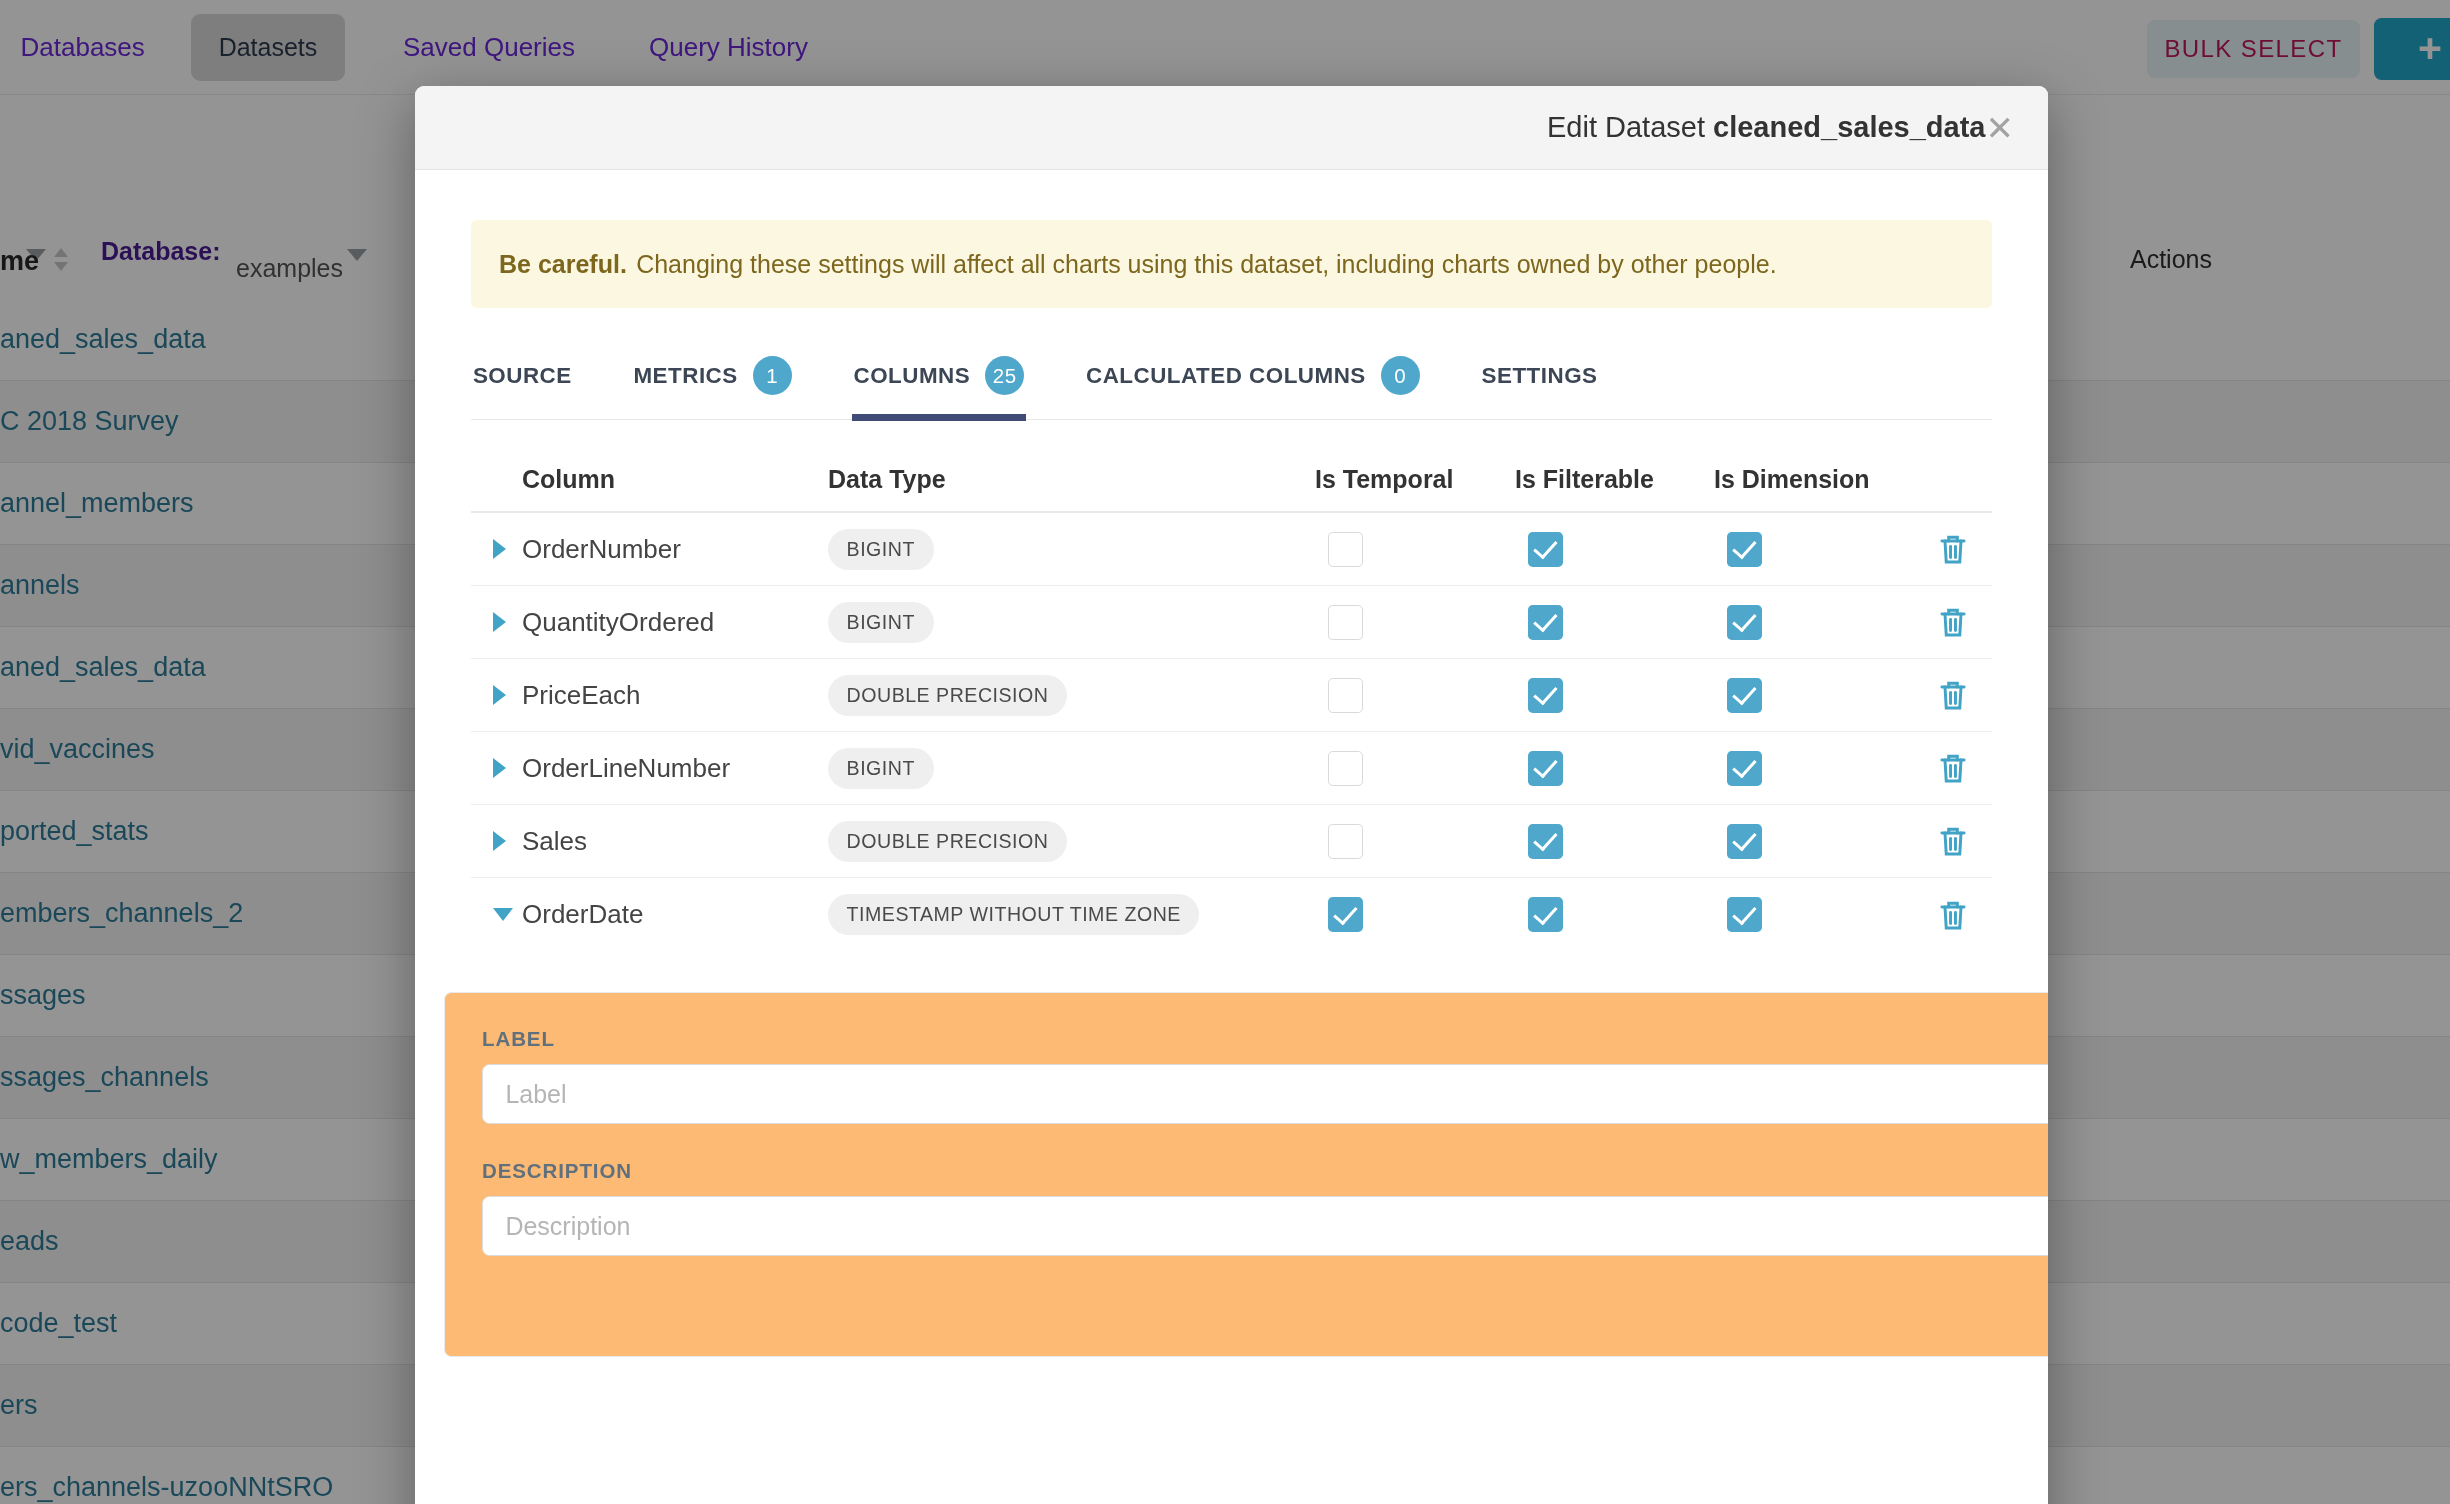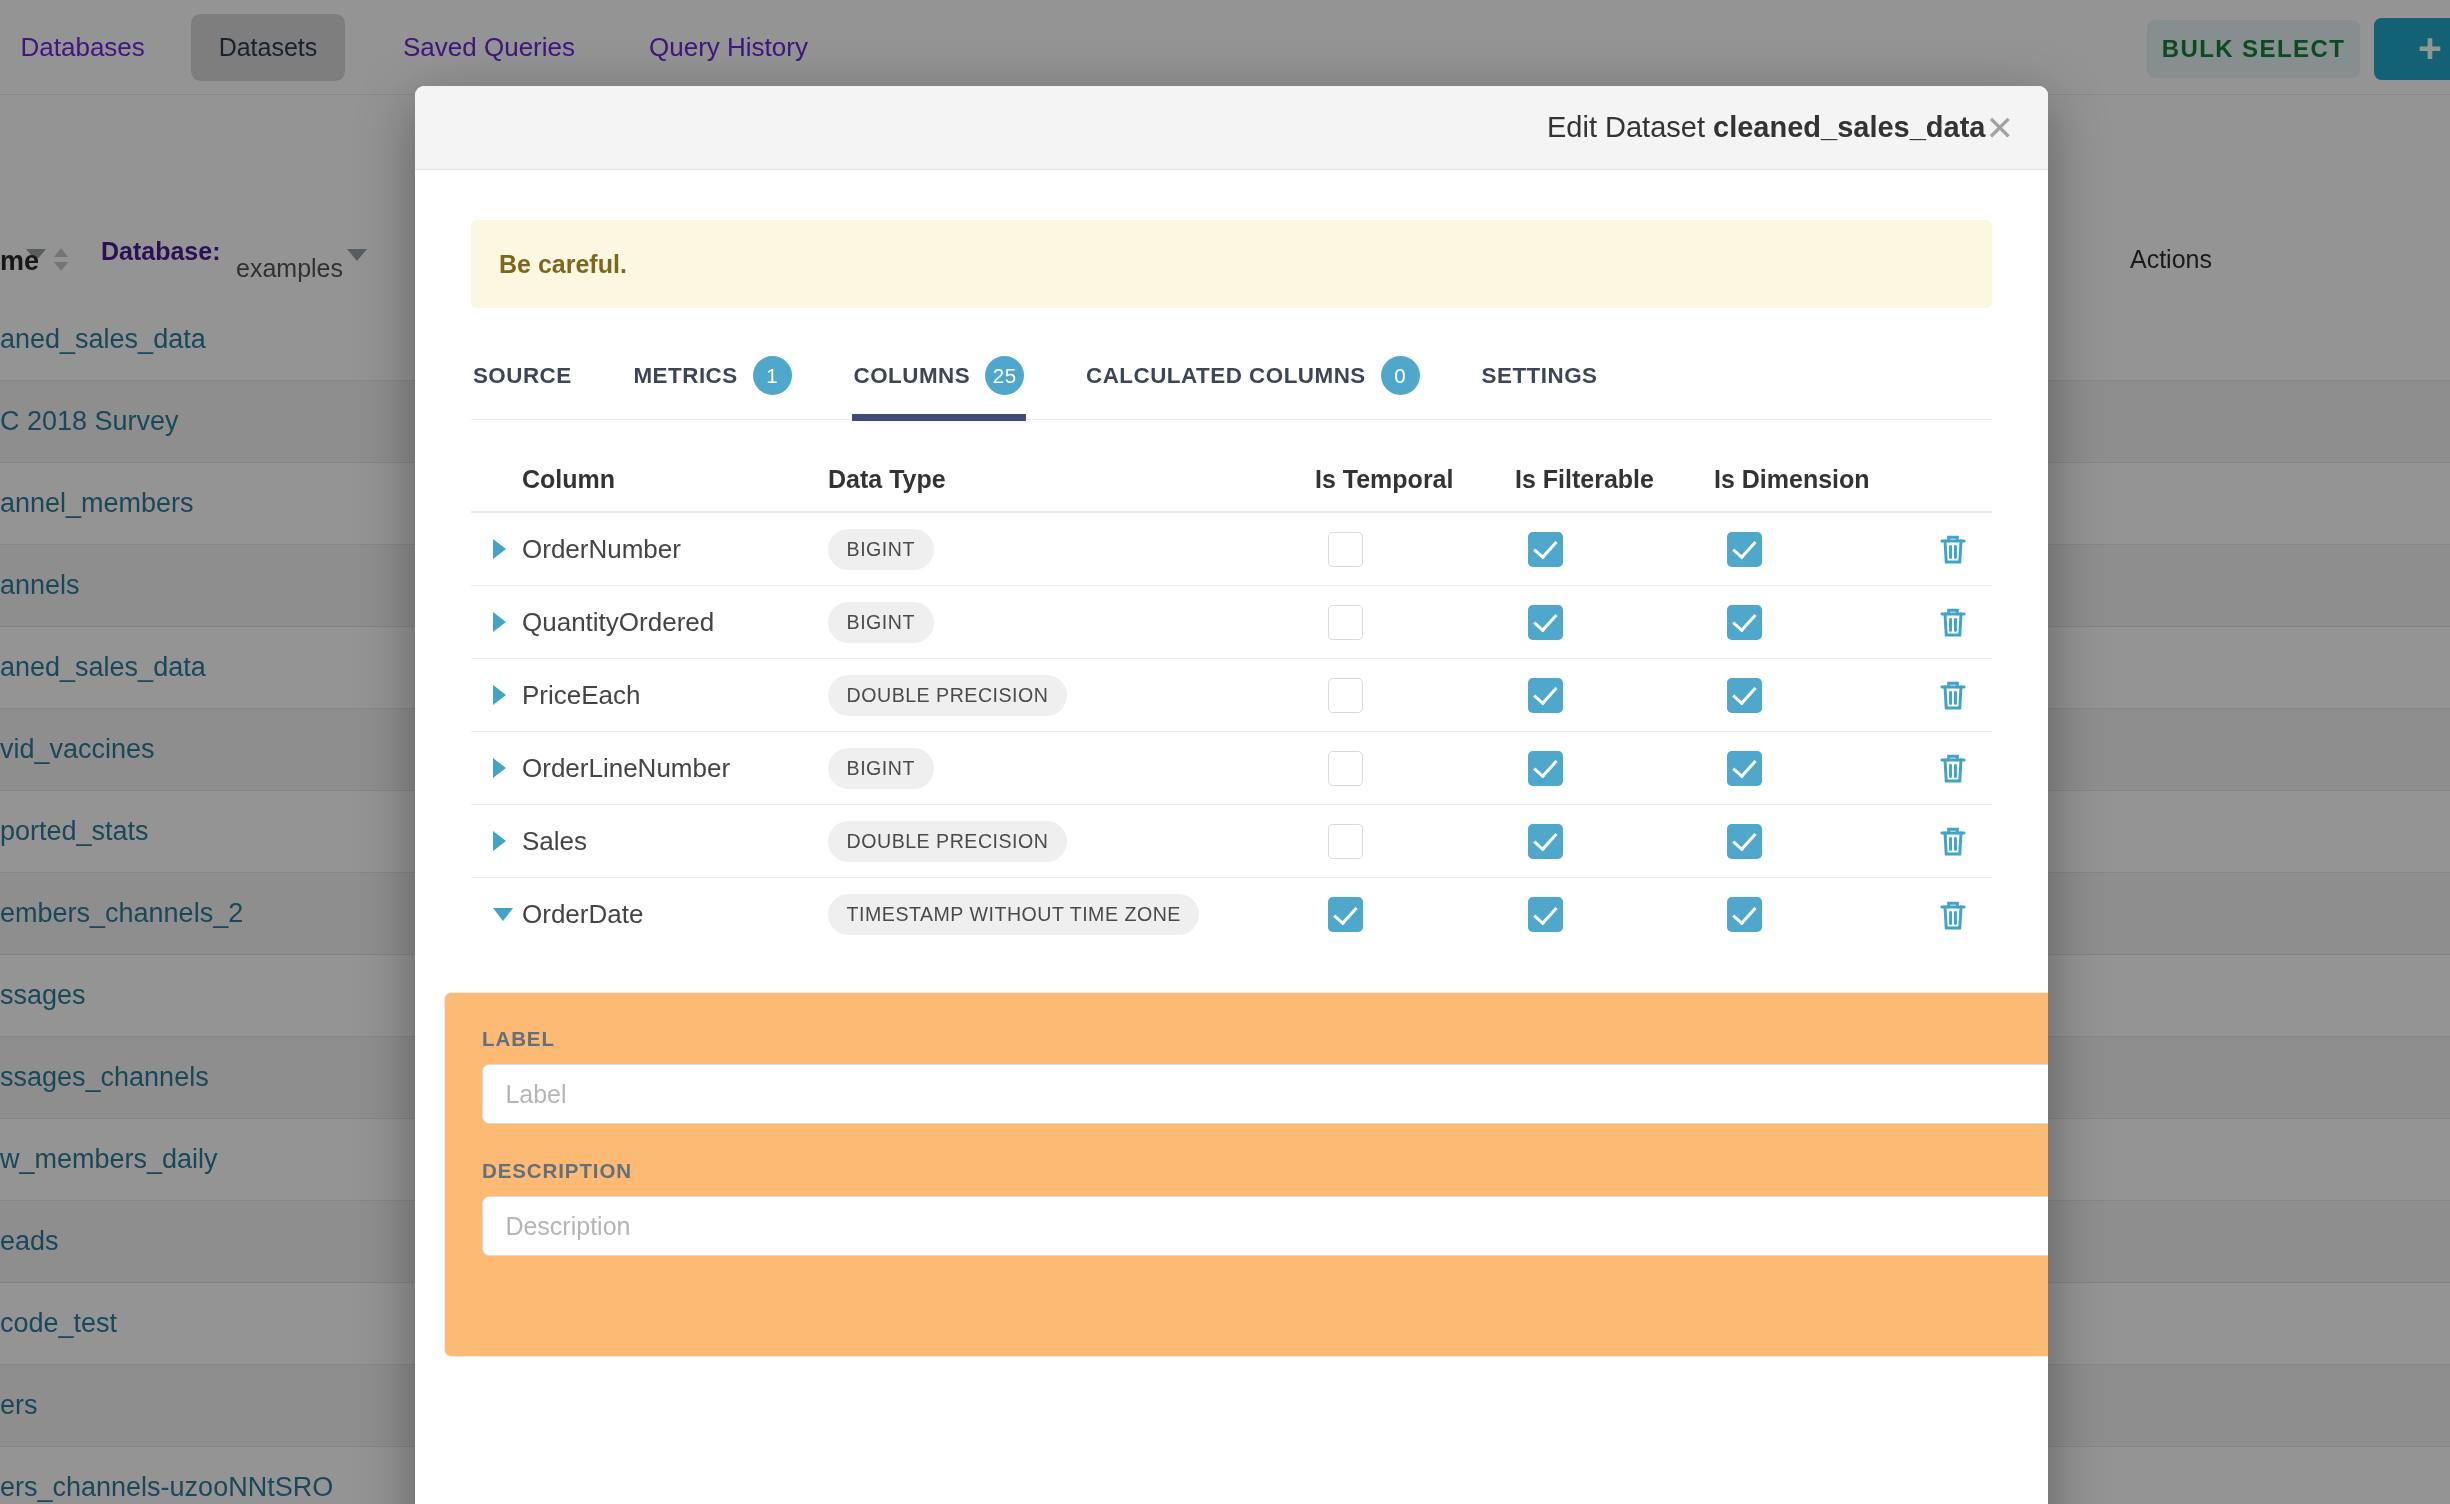--- a/index.html
+++ b/index.html
@@ -11,22 +11,22 @@
 
   .topnav { position:absolute; left:0; top:0; width:100%; height:95px;
             background:#fff; border-bottom:0.9px solid #ECECEC; }
   .nav-tab { position:absolute; top:0; height:95px; display:flex; align-items:center;
              font-size:26px; color:#6d28d9;text-align:center; }
   .nav-pill { position:absolute; left:191px; top:14px; width:154px; height:67px;
               background:#DADADA; border-radius:9.3px; display:flex; align-items:center;
               justify-content:center; font-size:25px; color:#2B3A4F; }
   .bulk-btn { position:absolute; left:2147px; top:19.6px; width:213px; height:58px;
               background:#E9F4F8; border-radius:7.5px; display:flex; align-items:center;
-              justify-content:center; font-size:24px; font-weight:700; letter-spacing:1.4px;
-              color:#15803d; }
+              justify-content:center; font-size:24px; font-weight:400; letter-spacing:1.4px;
+              color:#be185d; }
   .plus-btn { position:absolute; left:2374px; top:17.7px; width:112px; height:62px;
               background:#20A7C9; border-radius:7.5px; display:flex; align-items:center;
               justify-content:center; color:#fff; font-size:41px; font-weight:700; }
 
   .filterbar { position:absolute; left:0; top:95px; width:100%; height:95px; background:#fff; }
   .caret-down { width:0; height:0; border-left:10.3px solid transparent;
                 border-right:10.3px solid transparent; border-top:12px solid #9AA0A6; }
   .fb-caret1 { position:absolute; left:26px; top:154px; }
   .fb-label { position:absolute; left:101px; top:142px; font-size:25px; font-weight:700; color:#4c1d95; }
   .fb-value { position:absolute; left:236px; top:159px; font-size:25px; color:#555; }
@@ -214,20 +214,21 @@
       <span>Edit Dataset</span>
       <b>cleaned_sales_data</b>
     </div>
     <div class="m-close">✕</div>
   </div>
 
   <div class="m-body">
 
     <div class="warning">
       <b>Be careful.</b>
+      <span>Changing these settings will affect all charts using this dataset, including charts owned by other people.</span>
     </div>
 
     <div class="mtabs">
       <div class="mtab">
         <span>SOURCE</span>
       </div>
       <div class="mtab">
         <span>METRICS</span>
         <span class="tab-badge">1</span>
       </div>

